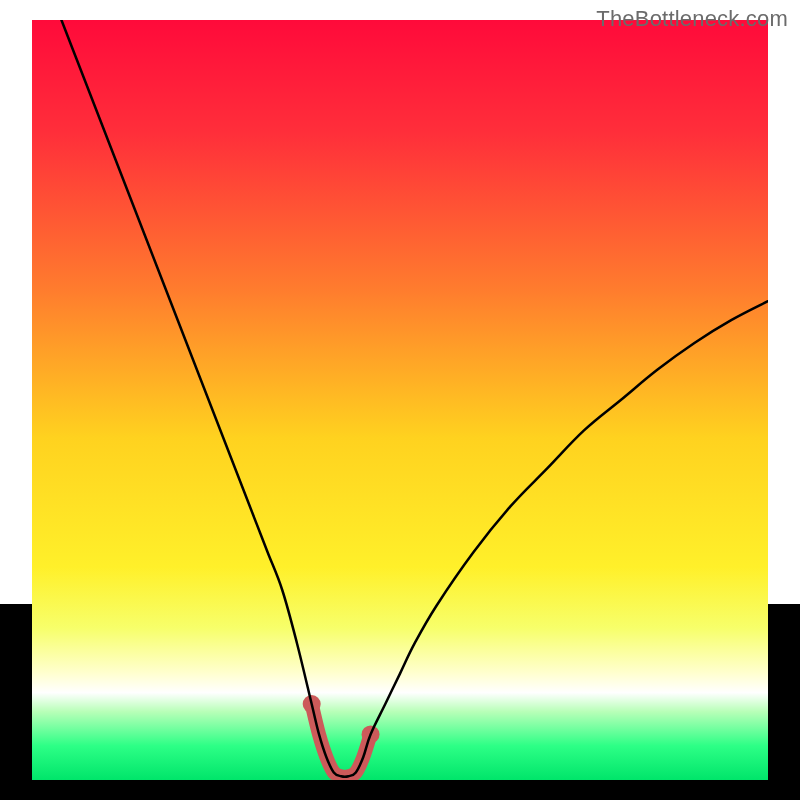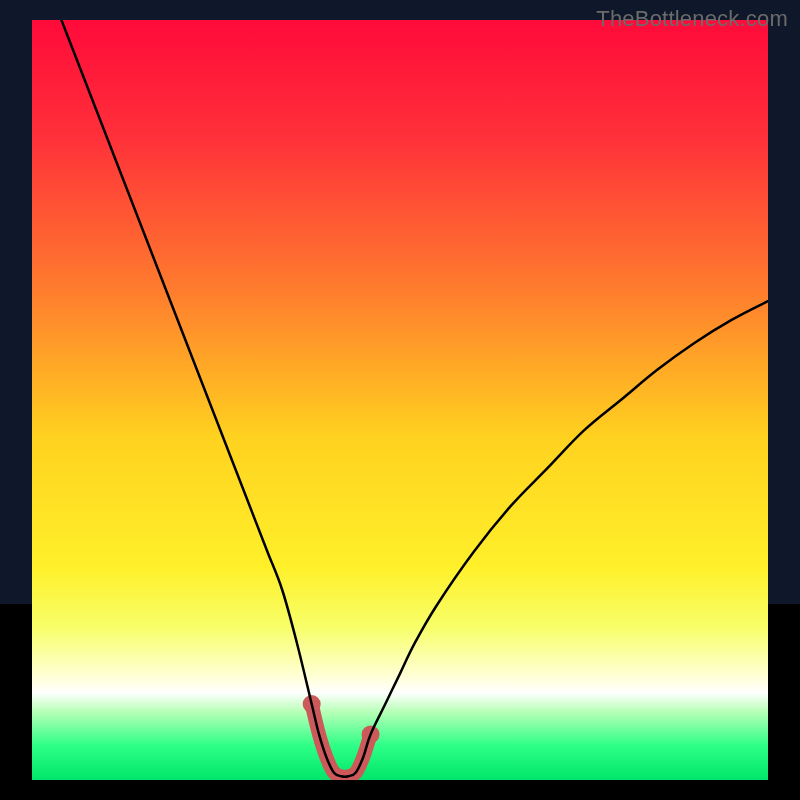--- a/index.html
+++ b/index.html
@@ -9,21 +9,21 @@
     height: 800px;
     background: #000;
     overflow: hidden;
   }
   .frame {
     position: absolute;
     left: 0;
     top: 0;
     width: 800px;
     height: 604px;
-    background: #0f172a;
+    background: #ffffff;
   }
   .plot {
     position: absolute;
     left: 32px;
     top: 20px;
     width: 736px;
     height: 760px;
   }
   .watermark {
     position: absolute;

